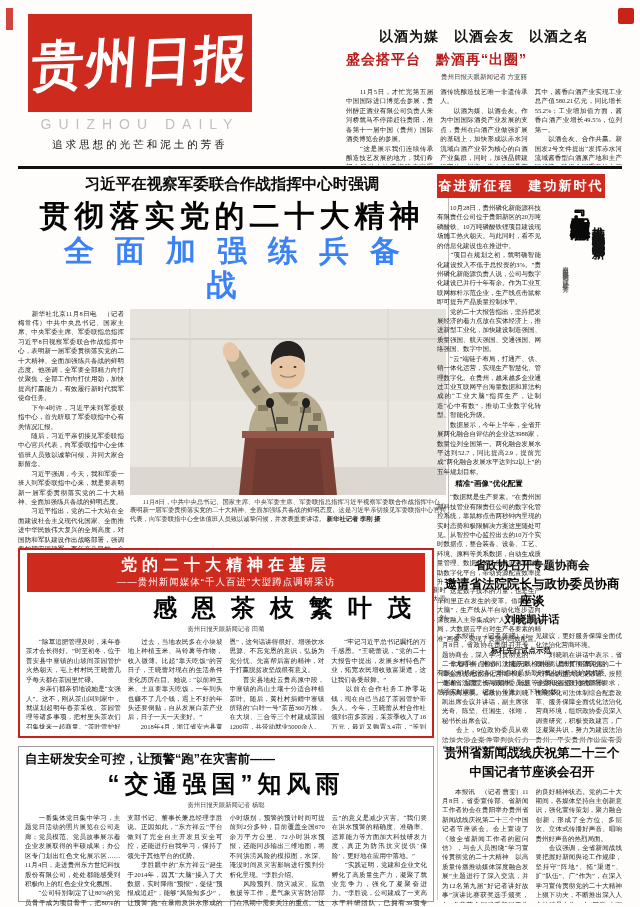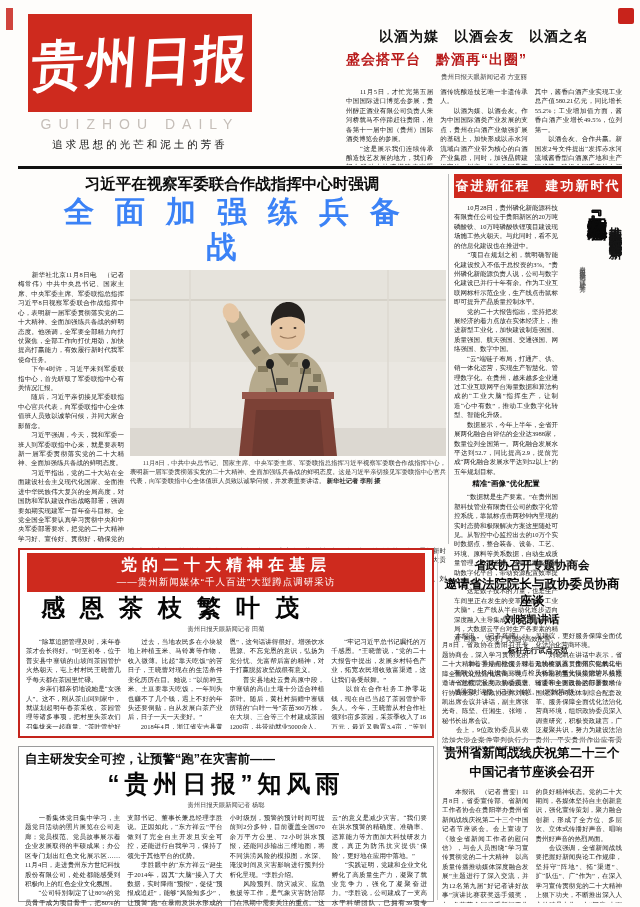--- a/index.html
+++ b/index.html
@@ -57,40 +57,40 @@
   .photo { width:316px; height:186px; display:block; }
   .caption { font-size:6.3px; line-height:1.4; text-align:justify; color:#333; margin-top:3px; }
   .caption b { font-family:"Liberation Sans",sans-serif; }
   .ma-bottom { display:flex; gap:7px; margin-left:112px; margin-top:4px; height:42px; overflow:hidden; }
   .ma-bottom .col { flex:1; }
 
   .vdiv1 { position:absolute; left:448px; top:174px; width:1px; height:370px; background:#bbb; }
   .vdiv2 { position:absolute; left:437px; top:552px; width:1px; height:348px; background:#ccc; }
 
   
-  .right-block { position:absolute; left:454px; top:174px; width:168px; height:370px; }
+  .right-block { position:absolute; left:437px; top:174px; width:168px; height:370px; }
   .rb-banner { background:#ce2a1e; color:#fff; font-size:13px; font-weight:bold; text-align:center;
                letter-spacing:2px; padding:3px 0; font-family:"Liberation Sans",sans-serif; }
   .rb-article { margin-top:5px; }
   .vblock { float:right; width:64px; height:294px; display:flex; flex-direction:row; justify-content:flex-end; overflow:hidden; }
   .v-byline { writing-mode:vertical-rl; font-size:6.3px; color:#555; margin-top:58px; height:180px; letter-spacing:1px; }
   .v-big { writing-mode:vertical-rl; font-size:20px; font-weight:bold; color:#0a0a0a; line-height:1.05;
            font-family:"Liberation Sans",sans-serif; letter-spacing:0px; }
   .v-sub { writing-mode:vertical-rl; font-size:13px; font-weight:bold; color:#151515; margin-top:14px;
            line-height:1.1; font-family:"Liberation Sans",sans-serif; letter-spacing:1px; }
   .subhead { font-size:7.5px; font-weight:bold; text-align:center; margin:3px 0; color:#111; font-family:"Liberation Sans",sans-serif; }
 
   
   .tea-box { position:absolute; left:18px; top:548px; width:416px; height:190px;
              border:2.5px solid #c4241c; background:#fff; padding:3px 6px; }
   .tea-banner { background:#ce2a1e; color:#fff; text-align:center; padding:2px 0 3px 0; margin:0 1px; }
   .tea-banner-l1 { font-size:16px; font-weight:bold; letter-spacing:5px; font-family:"Liberation Sans",sans-serif; }
   .tea-banner-l2 { font-size:9.5px; letter-spacing:1px; margin-top:0; font-family:"Liberation Sans",sans-serif; }
   .tea-kicker { font-size:12px; font-weight:bold; margin-top:5px; color:#0d0d0d; font-family:"Liberation Sans",sans-serif; }
-  .tea-head { text-align:left; font-size:24px; font-weight:bold; letter-spacing:15px; color:#070707; font-family:"Liberation Sans",sans-serif; text-indent:15px; }
+  .tea-head { text-align:right; font-size:24px; font-weight:bold; letter-spacing:15px; color:#070707; font-family:"Liberation Sans",sans-serif; text-indent:15px; }
   .tea-byline { text-align:center; font-size:6.3px; color:#444; margin:1px 0 3px 0; }
   .tea-cols { display:flex; gap:7px; height:92px; overflow:hidden; }
   .tea-cols .col { flex:1; }
 
   
   .cppcc { position:absolute; left:442px; top:558px; width:180px; height:178px; }
   .cp-kicker { text-align:center; font-size:11.5px; font-weight:bold; color:#0d0d0d; font-family:"Liberation Sans",sans-serif; }
   .cp-head { text-align:center; font-size:12.5px; font-weight:bold; margin-top:3px; color:#070707; }
   .cp-sub { text-align:center; font-size:11px; font-weight:bold; margin-top:2px; color:#0d0d0d; font-family:"Liberation Sans",sans-serif; }
   .cp-cols { display:flex; gap:7px; margin-top:4px; height:118px; overflow:hidden; }
@@ -141,20 +141,21 @@
 　　省统计局数据显示，上半年，全省十大工业产业规模以上工业实现总产值5752.93亿元，同比增长17.1%。</div>
       <div class="col bodytext">其中，酱香白酒产业实现工业总产值580.21亿元，同比增长55.2%；工业增加值方面，酱香白酒产业增长49.5%，位列第一。
 　　以酒会友、合作共赢。新国发2号文件提出“发挥赤水河流域酱香型白酒原产地和主产区优势，建设全国重要的白酒生产基地”，这让贵州持续做强酱酒基地产业更添信心。（下转第2版）</div>
     </div>
   </div>
 
   <div class="rule-black"></div>
 
   <div class="main-article">
     <div class="ma-kicker">习近平在视察军委联合作战指挥中心时强调</div>
+    <div class="ma-h1">贯彻落实党的二十大精神</div>
     <div class="ma-h2">全面加强练兵备战</div>
     <div class="ma-content">
       <div class="ma-leftcol bodytext">　　新华社北京11月8日电　（记者梅常伟）中共中央总书记、国家主席、中央军委主席、军委联指总指挥习近平8日视察军委联合作战指挥中心，表明新一届军委贯彻落实党的二十大精神、全面加强练兵备战的鲜明态度。他强调，全军要全部精力向打仗聚焦，全部工作向打仗用劲，加快提高打赢能力，有效履行新时代我军使命任务。
 　　下午4时许，习近平来到军委联指中心，首先听取了军委联指中心有关情况汇报。
 　　随后，习近平亲切接见军委联指中心官兵代表，向军委联指中心全体值班人员致以诚挚问候，并同大家合影留念。
 　　习近平强调，今天，我和军委一班人到军委联指中心来，就是要表明新一届军委贯彻落实党的二十大精神、全面加强练兵备战的鲜明态度。
 　　习近平指出，党的二十大站在全面建设社会主义现代化国家、全面推进中华民族伟大复兴的全局高度，对国防和军队建设作出战略部署，强调要如期实现建军一百年奋斗目标。全党全国全军要认真学习贯彻中央和中央军委部署要求，把党的二十大精神学习好、宣传好、贯彻好，确保党的二十大精神在军队落地生根，以实际行动开创国防和军队现代化新局面。
 　　习近平强调，当前，我国安全形势不稳定性不确定性增大，军事斗争任务艰巨繁重，全军要贯彻新时代军事战略方针，全面提高练兵备战水平，全部精力向打仗聚焦，全部工作向打仗用劲，加快提高打赢能力，坚决捍卫国家主权、安全、发展利益，</div>
       <div class="ma-photo-wrap">
         <svg class="photo" viewBox="0 0 316 186" xmlns="http://www.w3.org/2000/svg">
@@ -265,21 +266,21 @@
 　　会上，9位政协委员从依法加大涉企案件审判执行力度、服务保障民营经济发展、推进审判体系和审判能力现代化等方面提出了意见建议。
 　　省法院院长韩德洋通报介绍了有关情况，并对大家的发言作了回应，表示将认真吸纳和研究大家提出的意</div>
       <div class="col bodytext">见建议，更好服务保障全面优化法治化营商环境。
 　　刘晓凯在讲话中表示，省政协要认真贯彻落实党的二十大作出的重大决策部署，按照省委和全国政协的部署要求，围绕深化司法体制综合配套改革、服务保障全面优化法治化营商环境，组织政协委员深入调查研究，积极资政建言，广泛凝聚共识，努力为建设法治贵州、平安贵州作出应有贡献。
 　　部分省政协委员，省法院负责同志，省政协办公厅、各专门委员会负责同志，省委、省工商联负责同志，各市（州）相关负责同志和政协委员等参加会议。</div>
     </div>
   </div>
 
   <div class="cloud-box">
     <div class="cl-kicker">自主研发安全可控，让预警“跑”在灾害前——</div>
-    <div class="cl-head">“贵州日报”知风雨</div>
+    <div class="cl-head">“交通强国”知风雨</div>
     <div class="cl-byline">贵州日报天眼新闻记者 杨聪</div>
     <div class="cl-cols">
       <div class="col bodytext">　　一番集体党日集中学习，主题党日活动的照片展览在公司走廊；党员模范、党员故事展示着企业发展取得的丰硕成果；办公区专门划出红色文化展示区……11月4日，走进贵州东方世纪科技股份有限公司，处处都能感受到积极向上的红色企业文化氛围。
 　　“公司特别制定了让80%的党员骨干成为项目骨干，把80%的党员骨干培养成企业骨干，让80%的中高端人才最终成为党员的‘3个80%’目标。”党的二十大代表、贵州东方世纪科技股份有限公司党</div>
       <div class="col bodytext">支部书记、董事长兼总经理李胜说。正因如此，“东方祥云”平台做到了完全自主开发且安全可控，还能进行自我学习，保持了领先于其他平台的优势。
 　　李胜眼中的“东方祥云”诞生于2014年，因其“大脑”接入了大数据，实时降雨“预报”，促使“预报成追赶”，能够“风险知多少”，让预警“跑”在暴雨及洪水形成的灾害前面。
 　　“灾害来临，只在分秒之间。以往依靠小时降雨量，洪水‘预报’变成‘追赶’了。而‘东方祥云’的数据主要来自卫星遥感数据，突破了洪水预警</div>
       <div class="col bodytext">小时级别，预警的预计时间可提前到2分多钟，目前覆盖全国670余万平方公里、72小时洪水预报，还能同步输出三维地图，将不同洪涝风险的模拟图，水深、淹没时间及灾害影响进行预判分析化呈现。”李胜介绍。
 　　风险预判、防灾减灾、应急救援等工作，是气象灾害防治部门在汛期中需要关注的重点。“这些年，政府持续加大‘技防’工作力度，推动‘东方祥云’在全国30个省（市、自治区）、301个市（州、盟）、1803个县（区、旗）推广使用。”于李胜而言，“祥</div>
       <div class="col bodytext">云”的意义是减少灾害。“我们要在洪水预警的精确度、准确率、运算能力等方面加大科技研发力度，真正为防汛抗灾提供‘保险’，更好地在应用中落地。”

